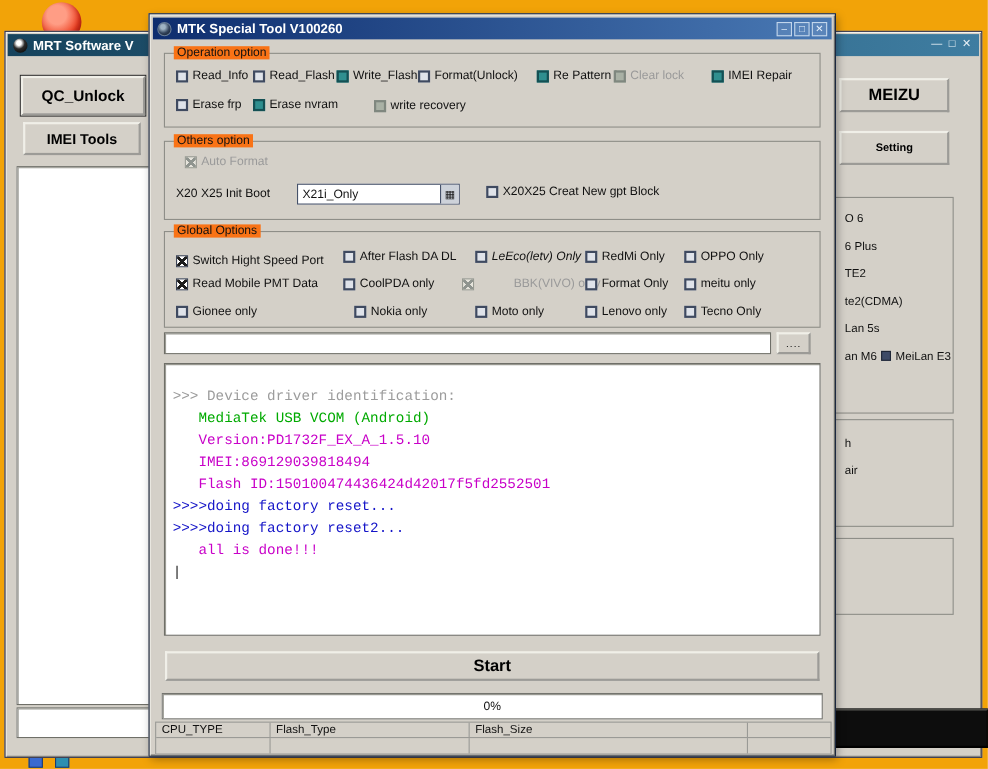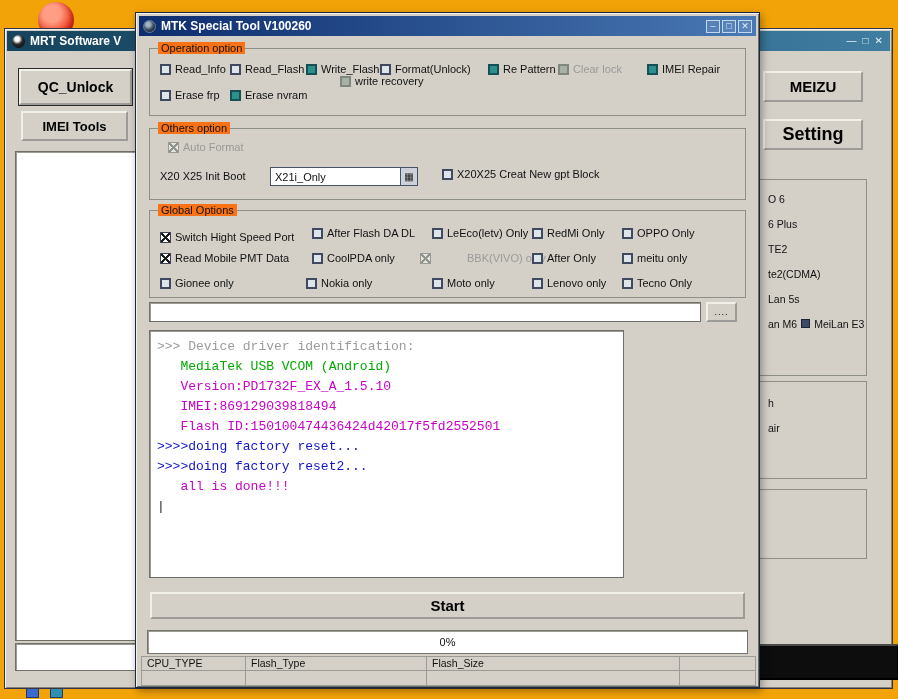--- a/index.html
+++ b/index.html
@@ -88,23 +88,23 @@
   .dd { position:absolute; left:120px; top:38px; width:148px; height:19px; background:#fff;
         border:1px solid #46526a; display:flex; align-items:center; }
   .dd-text { flex:1; padding-left:4px; font-size:11px; white-space:nowrap; }
   .dd-btn { width:17px; height:100%; background:#cdd2da; border-left:1px solid #46526a;
             display:flex; align-items:center; justify-content:center; font-size:10px; color:#1a1a1a; }
   .pathinput { position:absolute; left:10px; top:266px; width:552px; height:20px;
                border:1px solid #6f6f68; box-shadow:inset 1px 1px 0 #9c9c94;
                background:#fff; font-size:11px; padding:0 3px;
                font-family:"Liberation Sans",sans-serif; }
   .browse { left:567px; top:266px; width:31px; height:20px; font-size:9px; letter-spacing:1px; }
-  .log { position:absolute; left:10px; top:294px; width:475px; height:248px;
+  .log { position:absolute; left:10px; top:294px; width:597px; height:248px;
          background:#fff; border:1px solid #6f6f68; box-shadow:inset 1px 1px 0 #9c9c94;
-         padding:6px 7px; font-family:"Liberation Mono", monospace; font-size:13px;
+         padding:20px 7px; font-family:"Liberation Mono", monospace; font-size:13px;
          line-height:20px; white-space:pre; overflow:hidden; }
   .startbtn { left:11px; top:556px; width:595px; height:27px; font-weight:bold; font-size:15px; }
   .progress { position:absolute; left:8px; top:594px; width:601px; height:24px;
               background:#fff; border:1px solid #74746e; box-shadow:inset 1px 1px 0 #9c9c94;
               display:flex; align-items:center; justify-content:center; font-size:11px; }
   .tbl { position:absolute; left:2px; top:620px; width:615px; height:30px;
          border:1px solid #9a9a96; background:#d4d0c8; }
   .tr { display:flex; height:14px; }
   .tr.head { border-bottom:1px solid #9a9a96;justify-content:flex-end; }
   .tr > div { border-right:1px solid #9a9a96; padding-left:5px; font-size:10.5px;
@@ -133,21 +133,21 @@
         <span>✕</span>
       </span>
     </div>
 
     <div class="btn strong" style="left:14px; top:40px; width:113px; height:36px; font-weight:bold; font-size:14px;">QC_Unlock</div>
     <div class="btn" style="left:16px; top:82px; width:107px; height:30px; font-weight:bold; font-size:13px;text-align:center;">IMEI Tools</div>
     <div class="listbox sunken"></div>
     <div class="smallbox sunken"></div>
 
     <div class="btn" style="left:758px; top:42px; width:100px; height:31px; font-weight:bold; font-size:15px;">MEIZU</div>
-    <div class="btn" style="left:758px; top:90px; width:100px; height:31px; font-weight:bold; font-size:18px;">Setting</div>
+    <div class="btn" style="left:758px; top:90px; width:100px; height:31px; font-weight:bold; font-size:10px;">Setting</div>
 
     <div class="group" style="left:740px; top:150px; width:122px; height:197px; padding-top:6px;">
         <div class="mini-row">
           <span>O 6</span>
         </div>
         <div class="mini-row">
           <span>6 Plus</span>
         </div>
         <div class="mini-row">
           <span>TE2</span>
@@ -221,21 +221,21 @@
             <span class="cblab">IMEI Repair</span>
           </label>
         <label class="cb" style="left:10px; top:40px;">
             <span class="box dark"></span>
             <span class="cblab">Erase frp</span>
           </label>
         <label class="cb" style="left:80px; top:40px;">
             <span class="box teal"></span>
             <span class="cblab">Erase nvram</span>
           </label>
-        <label class="cb" style="left:190px; top:26px;">
+        <label class="cb" style="left:190px; top:41px;">
             <span class="box gray"></span>
             <span class="cblab">write recovery</span>
           </label>
       </div>
 
       <div class="group oth-group">
         <span class="legend">Others option</span>
         <label class="cb" style="left:18px; top:12px;">
             <span class="box checked dis"></span>
             <span class="cblab dislab">Auto Format</span>
@@ -254,21 +254,21 @@
       <div class="group glb-group">
         <span class="legend">Global Options</span>
         <label class="cb" style="left:10px; top:20px;">
             <span class="box checked"></span>
             <span class="cblab">Switch Hight Speed Port</span>
           </label>
         <label class="cb" style="left:162px; top:16px;">
             <span class="box dark"></span>
             <span class="cblab">After Flash DA DL</span>
           </label>
-        <label class="cb" style="left:282px; top:16px;">
+        <label class="cb" style="left:282px; top:16px;font-style:italic;">
             <span class="box dark"></span>
             <span class="cblab">LeEco(letv) Only</span>
           </label>
         <label class="cb" style="left:382px; top:16px;">
             <span class="box dark"></span>
             <span class="cblab">RedMi Only</span>
           </label>
         <label class="cb" style="left:472px; top:16px;">
             <span class="box dark"></span>
             <span class="cblab">OPPO Only</span>
@@ -280,31 +280,31 @@
         <label class="cb" style="left:162px; top:41px;">
             <span class="box dark"></span>
             <span class="cblab">CoolPDA only</span>
           </label>
         <label class="cb" style="left:270px; top:41px;gap:36px;">
             <span class="box checked dis"></span>
             <span class="cblab dislab">BBK(VIVO) only</span>
           </label>
         <label class="cb" style="left:382px; top:41px;">
             <span class="box dark"></span>
-            <span class="cblab">After Only</span>
+            <span class="cblab">Format Only</span>
           </label>
         <label class="cb" style="left:472px; top:41px;">
             <span class="box dark"></span>
             <span class="cblab">meitu only</span>
           </label>
         <label class="cb" style="left:10px; top:66px;">
             <span class="box dark"></span>
             <span class="cblab">Gionee only</span>
           </label>
-        <label class="cb" style="left:156px; top:66px;">
+        <label class="cb" style="left:172px; top:66px;">
             <span class="box dark"></span>
             <span class="cblab">Nokia only</span>
           </label>
         <label class="cb" style="left:282px; top:66px;">
             <span class="box dark"></span>
             <span class="cblab">Moto only</span>
           </label>
         <label class="cb" style="left:382px; top:66px;">
             <span class="box dark"></span>
             <span class="cblab">Lenovo only</span>

